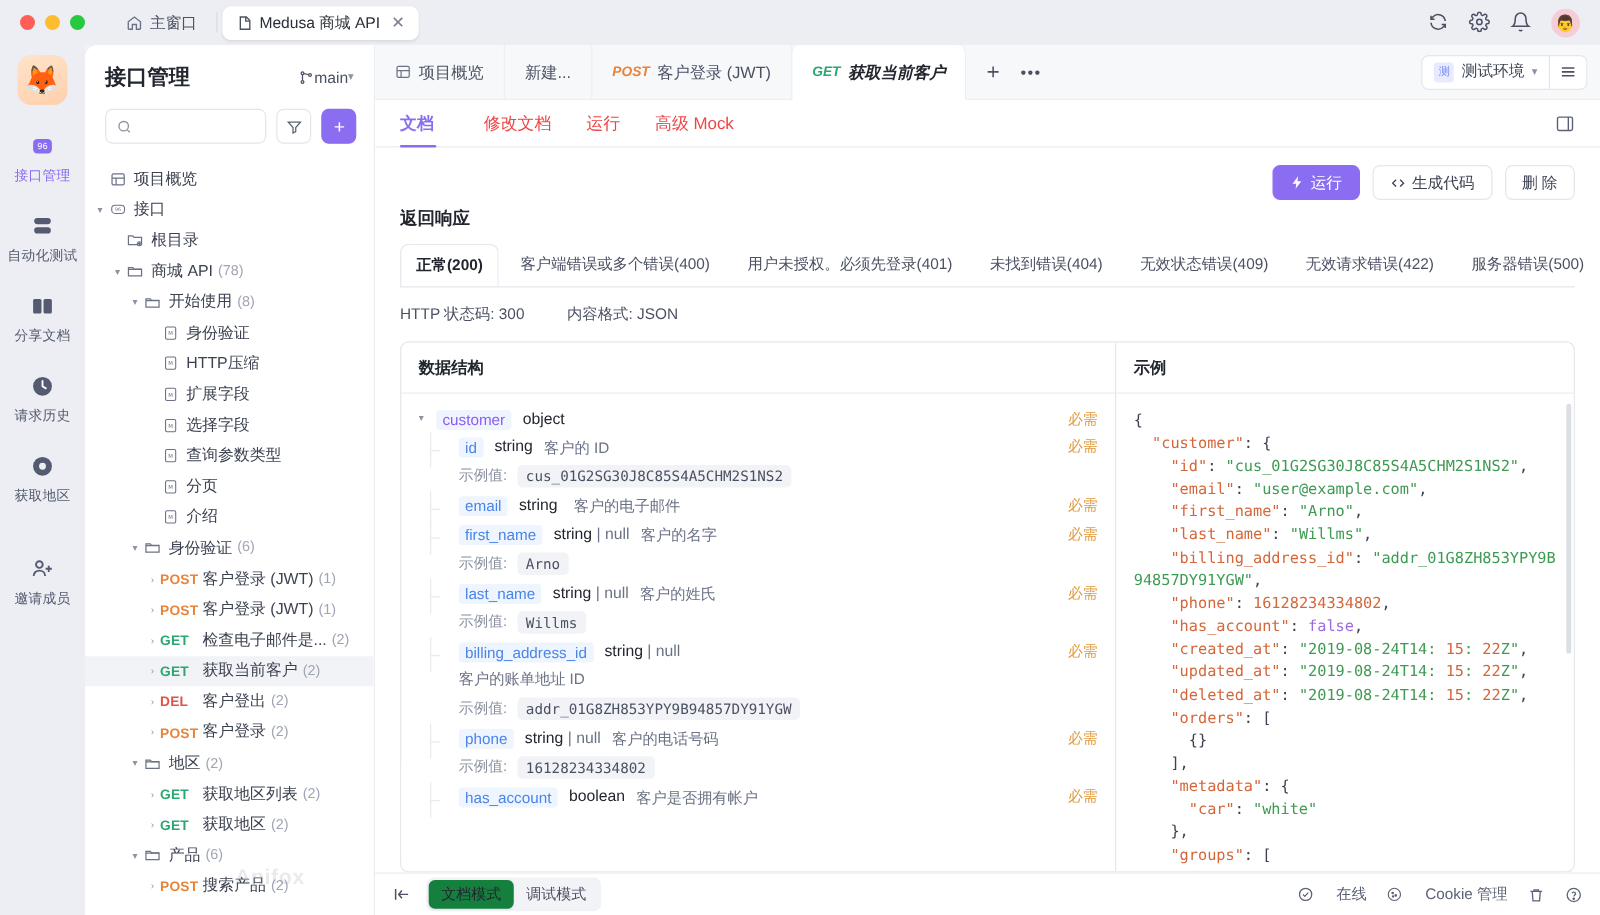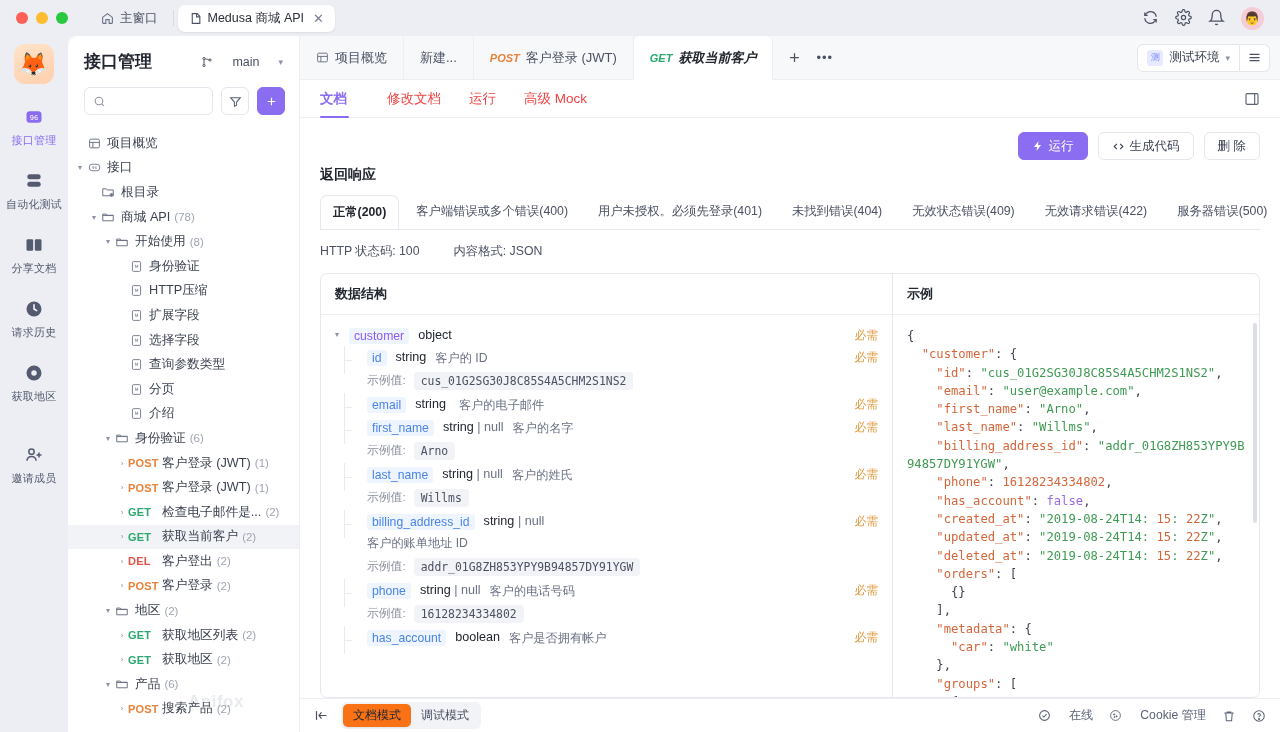--- a/index.html
+++ b/index.html
@@ -37,21 +37,21 @@
   .rail-item.active .rail-lbl { color:#8a6cf0; }
   .rail-item.active .rail-ico { color:#8a6cf0; }
 
   
   .sheet { flex:1; background:#fff; border-radius:10px 0 0 0; display:flex; min-width:0; overflow:hidden; }
 
   
   .tree-pane { width:232px; flex:0 0 232px; border-right:1px solid #eceef1; display:flex; flex-direction:column; min-height:0; position:relative; }
   .tree-head { padding:14px 16px 6px 16px; display:flex; align-items:center; }
   .tree-title { font-size:17px; font-weight:700; color:#22262f; }
-  .branch { margin-left:auto; display:flex; align-items:center; gap:19px; font-size:12.5px; color:#4b5163; }
+  .branch { margin-left:auto; display:flex; align-items:center; gap:0; font-size:12.5px; color:#4b5163; }
   .searchrow { display:flex; align-items:center; gap:8px; padding:8px 14px 10px 16px; }
   .search { flex:1; height:28px; border:1px solid #e4e6ec; border-radius:6px; display:flex; align-items:center; padding:0 8px; gap:6px; background:#fff; }
   .search input { border:0; outline:0; font-size:12.5px; width:100%; font-family:inherit; background:transparent; color:#2b2f38; }
   .sq-btn { width:28px; height:28px; border:1px solid #e4e6ec; border-radius:6px; display:flex; align-items:center; justify-content:center; color:#5c6276; background:#fff; }
   .sq-btn.primary { background:#8b6df2; border-color:#8b6df2; color:#fff; font-size:17px; line-height:0; }
   .tree-scroll { flex:1; overflow:hidden; padding:6px 0 0 0; position:relative; }
   .trow { display:flex; align-items:center; height:24.6px; padding-right:10px; font-size:12.7px; color:#3c4251; white-space:nowrap; cursor:default; }
   .trow.sel { background:#f2f3f6; }
   .caret { width:12px; font-size:8px; color:#8d93a4; display:inline-flex; justify-content:center; align-items:center; flex:0 0 12px; }
   .tico { width:16px; display:inline-flex; justify-content:center; align-items:center; margin-right:5px; color:#6b7285; flex:0 0 16px; }
@@ -122,21 +122,21 @@
 
   
   .json { font-family:"DejaVu Sans Mono","Liberation Mono",monospace; font-size:12.2px; line-height:18.3px; white-space:pre-wrap; word-break:break-all; color:#3c4251; padding-top:2px; }
   .jk { color:#d4663a; } .js { color:#3f9a53; } .jb { color:#9b6ae0; } .jn { color:#d4663a; }
   .jscroll { position:absolute; right:2px; top:8px; width:4px; height:200px; background:#dcdfe6; border-radius:3px; }
 
   
   .statusbar { height:34px; flex:0 0 34px; display:flex; align-items:center; padding:0 14px; border-top:1px solid #eceef1; background:#fff; gap:12px; }
   .modewrap { display:flex; background:#f2f3f6; border-radius:6px; padding:2px; }
   .mode { font-size:12px; padding:3px 10px; border-radius:5px; color:#4b5163; }
-  .mode.active { background:#f97316; color:#22262f; box-shadow:0 1px 2px rgba(16,24,40,.07); }
+  .mode.active { background:#15803d; color:#22262f; box-shadow:0 1px 2px rgba(16,24,40,.07); }
   .sb-right { margin-left:auto; display:flex; align-items:center; gap:16px; font-size:12.2px; color:#5c6276; }
   .sb-item { display:flex; align-items:center; gap:18px;text-align:right; }
   svg { display:block; }
 </style>
 </head>
 <body>
 
 <div class="app">
 
   <div class="titlebar">
@@ -634,21 +634,21 @@
               <div class="rtab">未找到错误(404)</div>
               <div class="rtab">无效状态错误(409)</div>
               <div class="rtab">无效请求错误(422)</div>
               <div class="rtab">服务器错误(500)</div>
             </div>
           <div class="rtab-line"></div>
 
           <div class="metarow">
             <span>
               <span>HTTP 状态码:</span>
-              <span>100</span>
+              <span>300</span>
             </span>
             <span>
               <span>内容格式:</span>
               <span>JSON</span>
             </span>
           </div>
 
           <div class="split">
             <div class="col left">
               <div class="colhead">数据结构</div>

